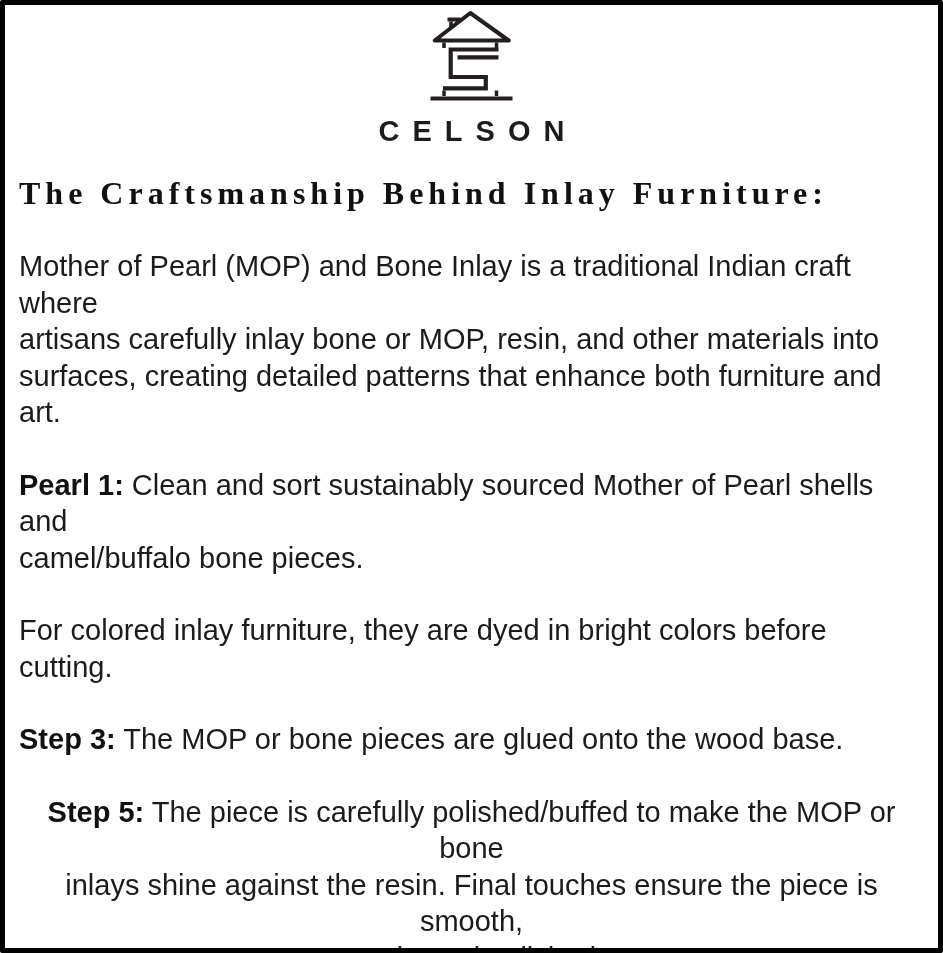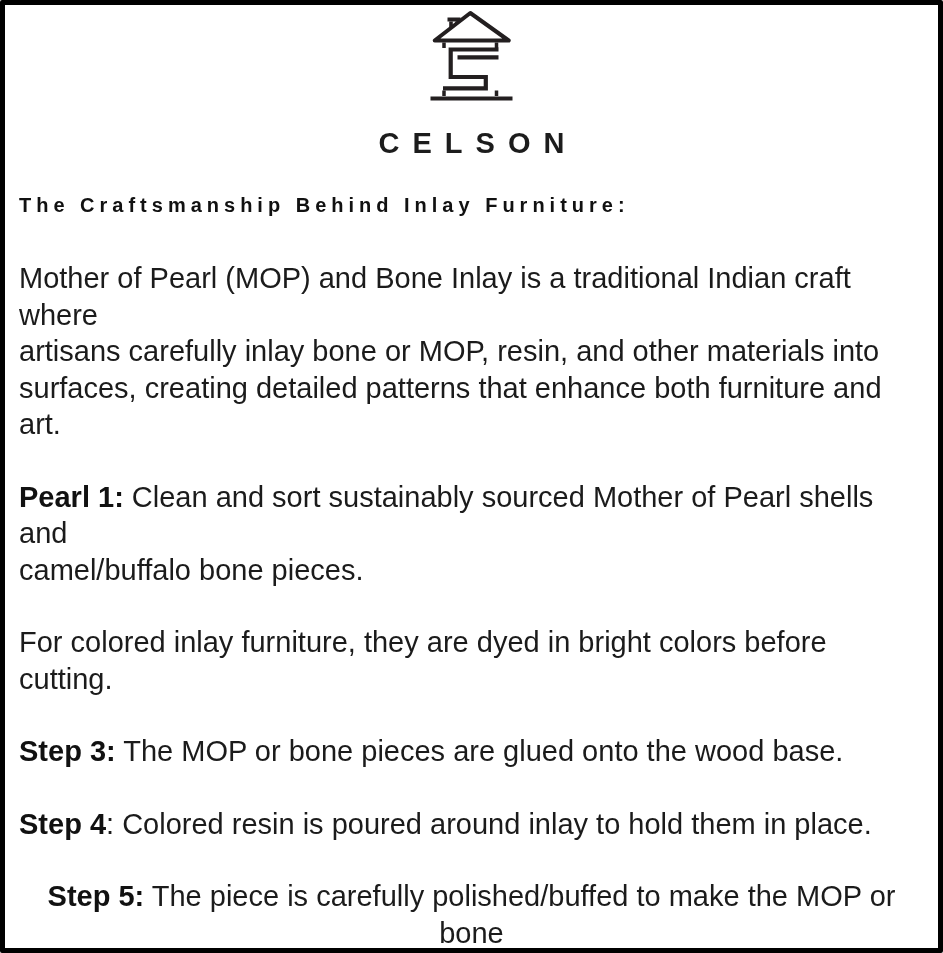--- a/index.html
+++ b/index.html
@@ -19,31 +19,32 @@
   .logo-wrap { text-align: center; }
   .logo-wrap svg { display: block; margin: 5px auto 0 auto; }
 
   .brand {
     text-align: center;
     font-size: 29px;
     font-weight: 700;
     letter-spacing: 13px;
     padding-left: 13px; 
     line-height: 34px;
-    margin-top: 24px;
+    margin-top: 12px;
     color: #1c1c1c;
   }
 
   h1.title {
     margin: 30px 0 0 0;
-    font-size: 20px;
+    font-size: 32px;
     font-weight: 700;
     letter-spacing: 5px;
     line-height: 30px;
     color: #111111;
+    font-family: Liberation Serif, serif;
   }
 
   .bodycopy { margin-top: 40px; }
   .bodycopy p {
     margin: 0 0 36px 0;
     font-size: 29px;
     line-height: 36.5px;
     white-space: pre-line; 
     color: #1b1b1b;
   }
@@ -85,21 +86,20 @@
 surfaces, creating detailed patterns that enhance both furniture and art.</span></p>
 
       <p><b>Pearl 1:</b><span> Clean and sort sustainably sourced Mother of Pearl shells and
 camel/buffalo bone pieces.</span></p>
 
       <p><b></b><span>For colored inlay furniture, they are dyed in bright colors before cutting.</span></p>
 
 
       <p><b>Step 3:</b><span> The MOP or bone pieces are glued onto the wood base.</span></p>
 
-      <p><b>Step 4</b><span>: Colored resin is poured around inlay to hold them in place.</span></p>
 
       <p><b>Step 5:</b><span> The piece is carefully polished/buffed to make the MOP or bone
 inlays shine against the resin. Final touches ensure the piece is smooth,
 sturdy, and polished.</span></p>
     </div>
   </div>
 
 </div>
 
 </body></html>

